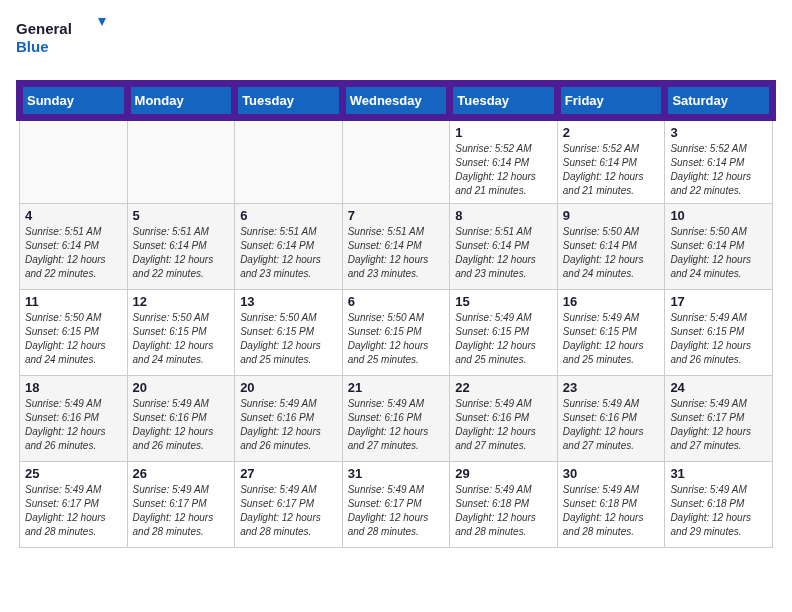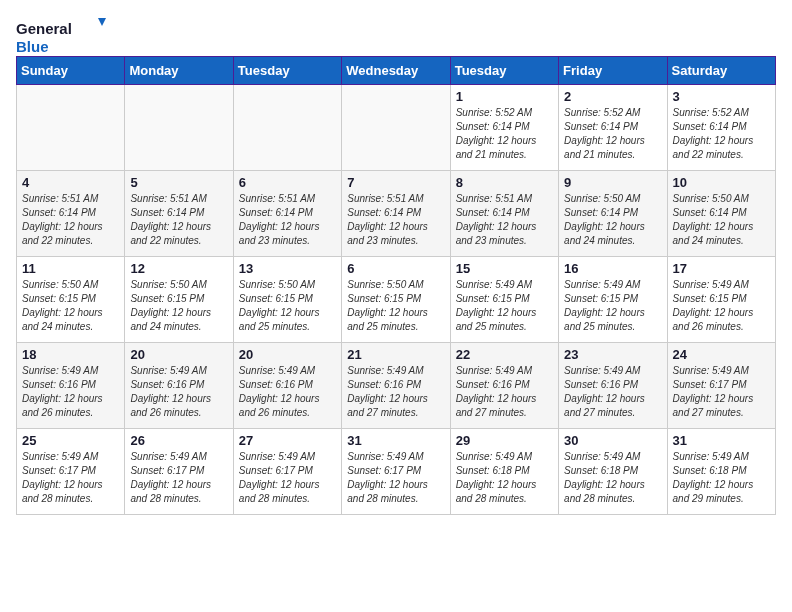--- a/index.html
+++ b/index.html
@@ -7,21 +7,21 @@
       font-family: Arial, sans-serif;
       background: #fff;
       width: 792px;
       min-height: 612px;
       padding: 16px;
     }
     .header {
       display: flex;
       justify-content: space-between;
       align-items: flex-start;
-      margin-bottom: 0;
+      margin-bottom: 24px;
     }
     .logo {
       display: flex;
       align-items: center;
       gap: 4px;
     }
     .title-block {
       text-align: right;
     }
     .month-year {
@@ -39,21 +39,21 @@
       border-collapse: collapse;
       table-layout: fixed;
     }
     thead tr th {
       background: #1565c0;
       color: #fff;
       font-size: 13px;
       font-weight: bold;
       padding: 6px 4px;
       text-align: left;
-      border: 1px solid #4c1d95;
+      border: 7px solid #4c1d95;
     }
     tbody tr td {
       border: 1px solid #ccc;
       vertical-align: top;
       padding: 4px 5px;
       font-size: 10.5px;
       color: #222;
       height: 86px;
       background: #fff;
     }

